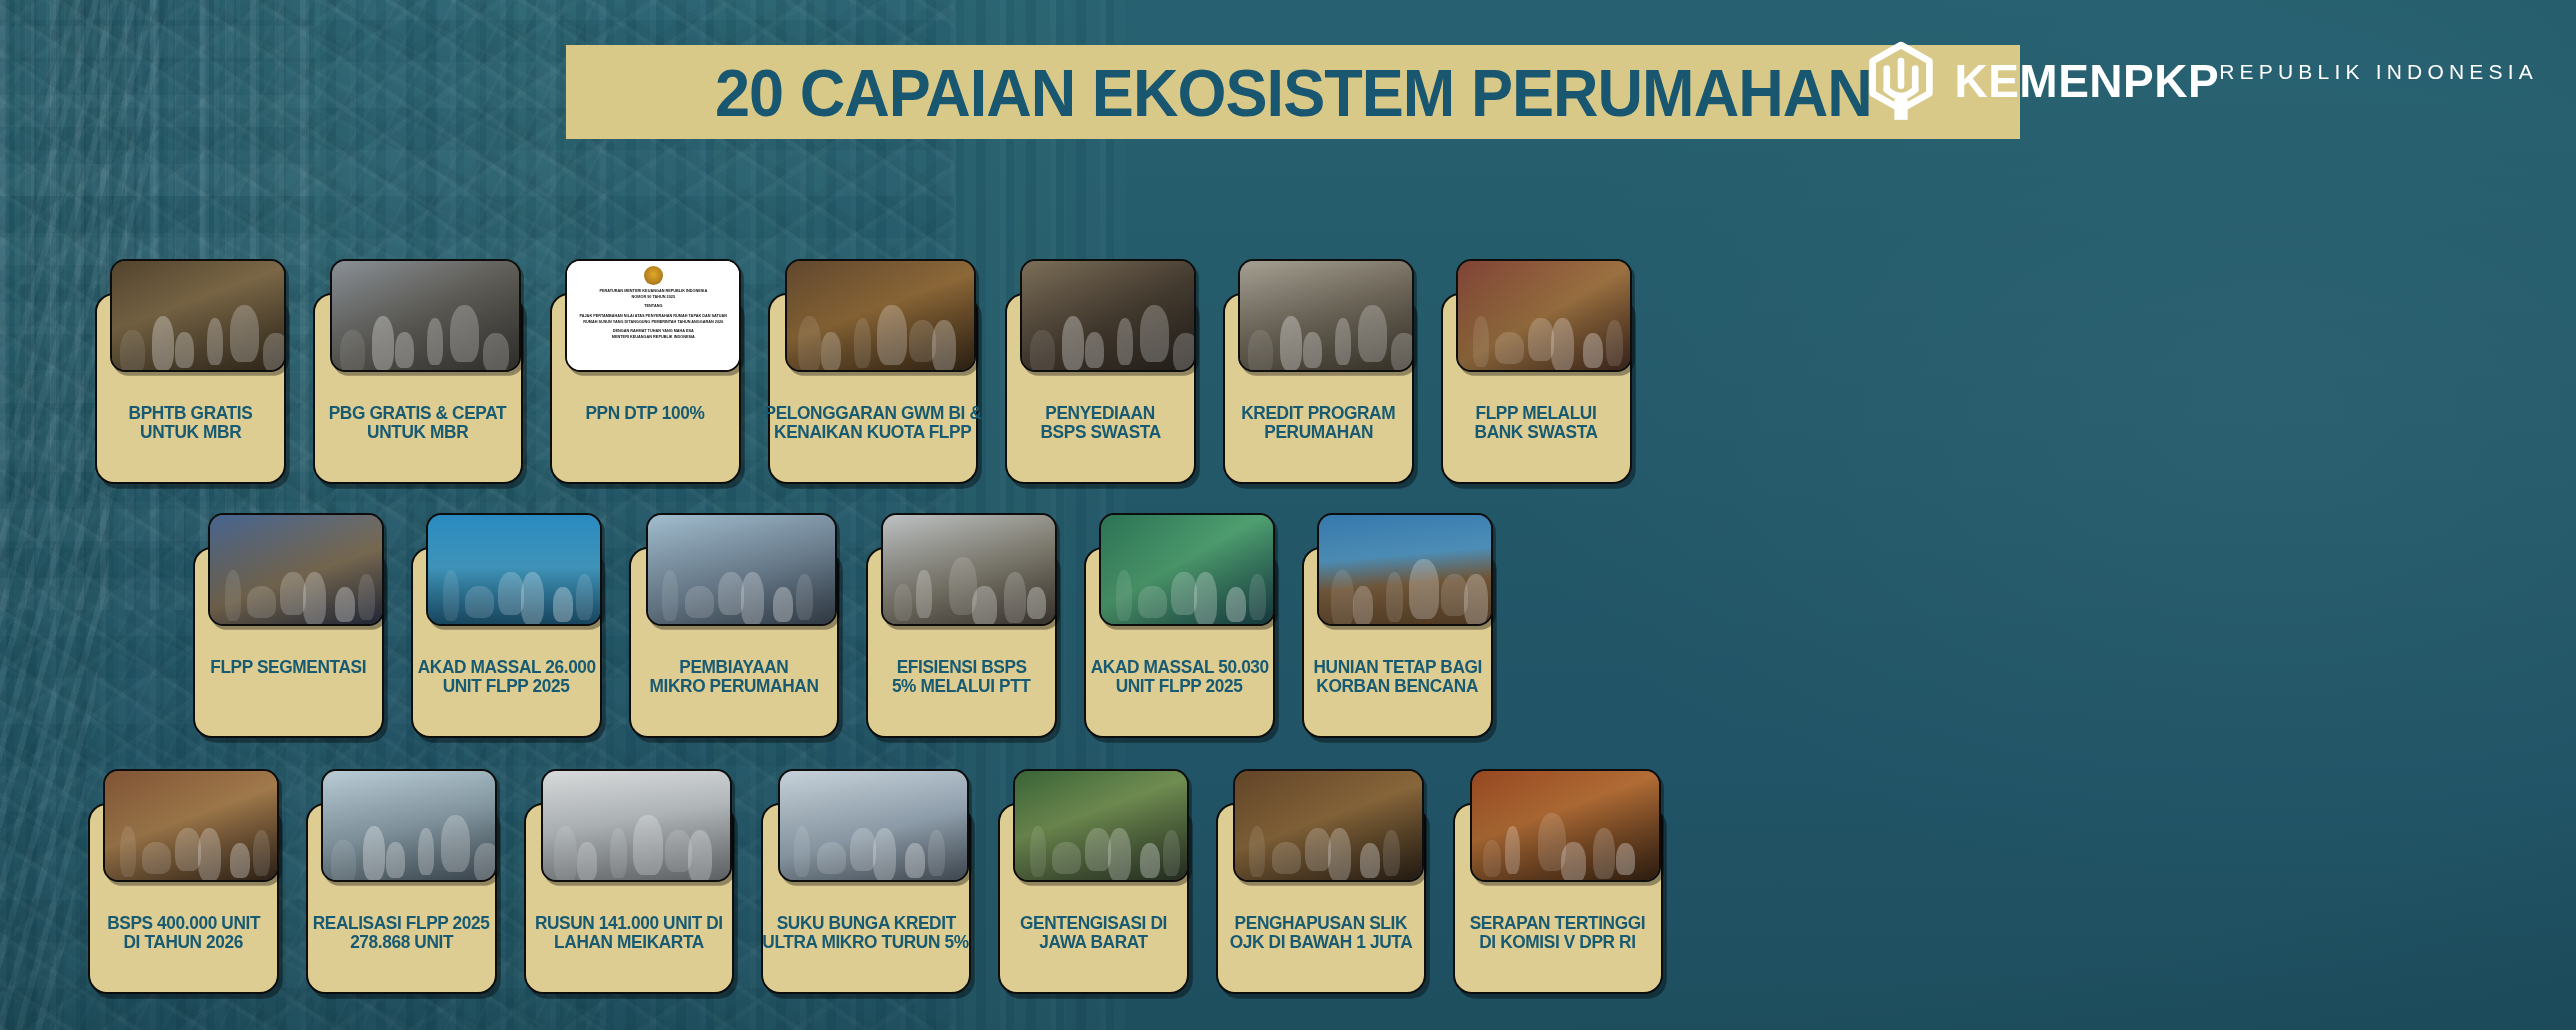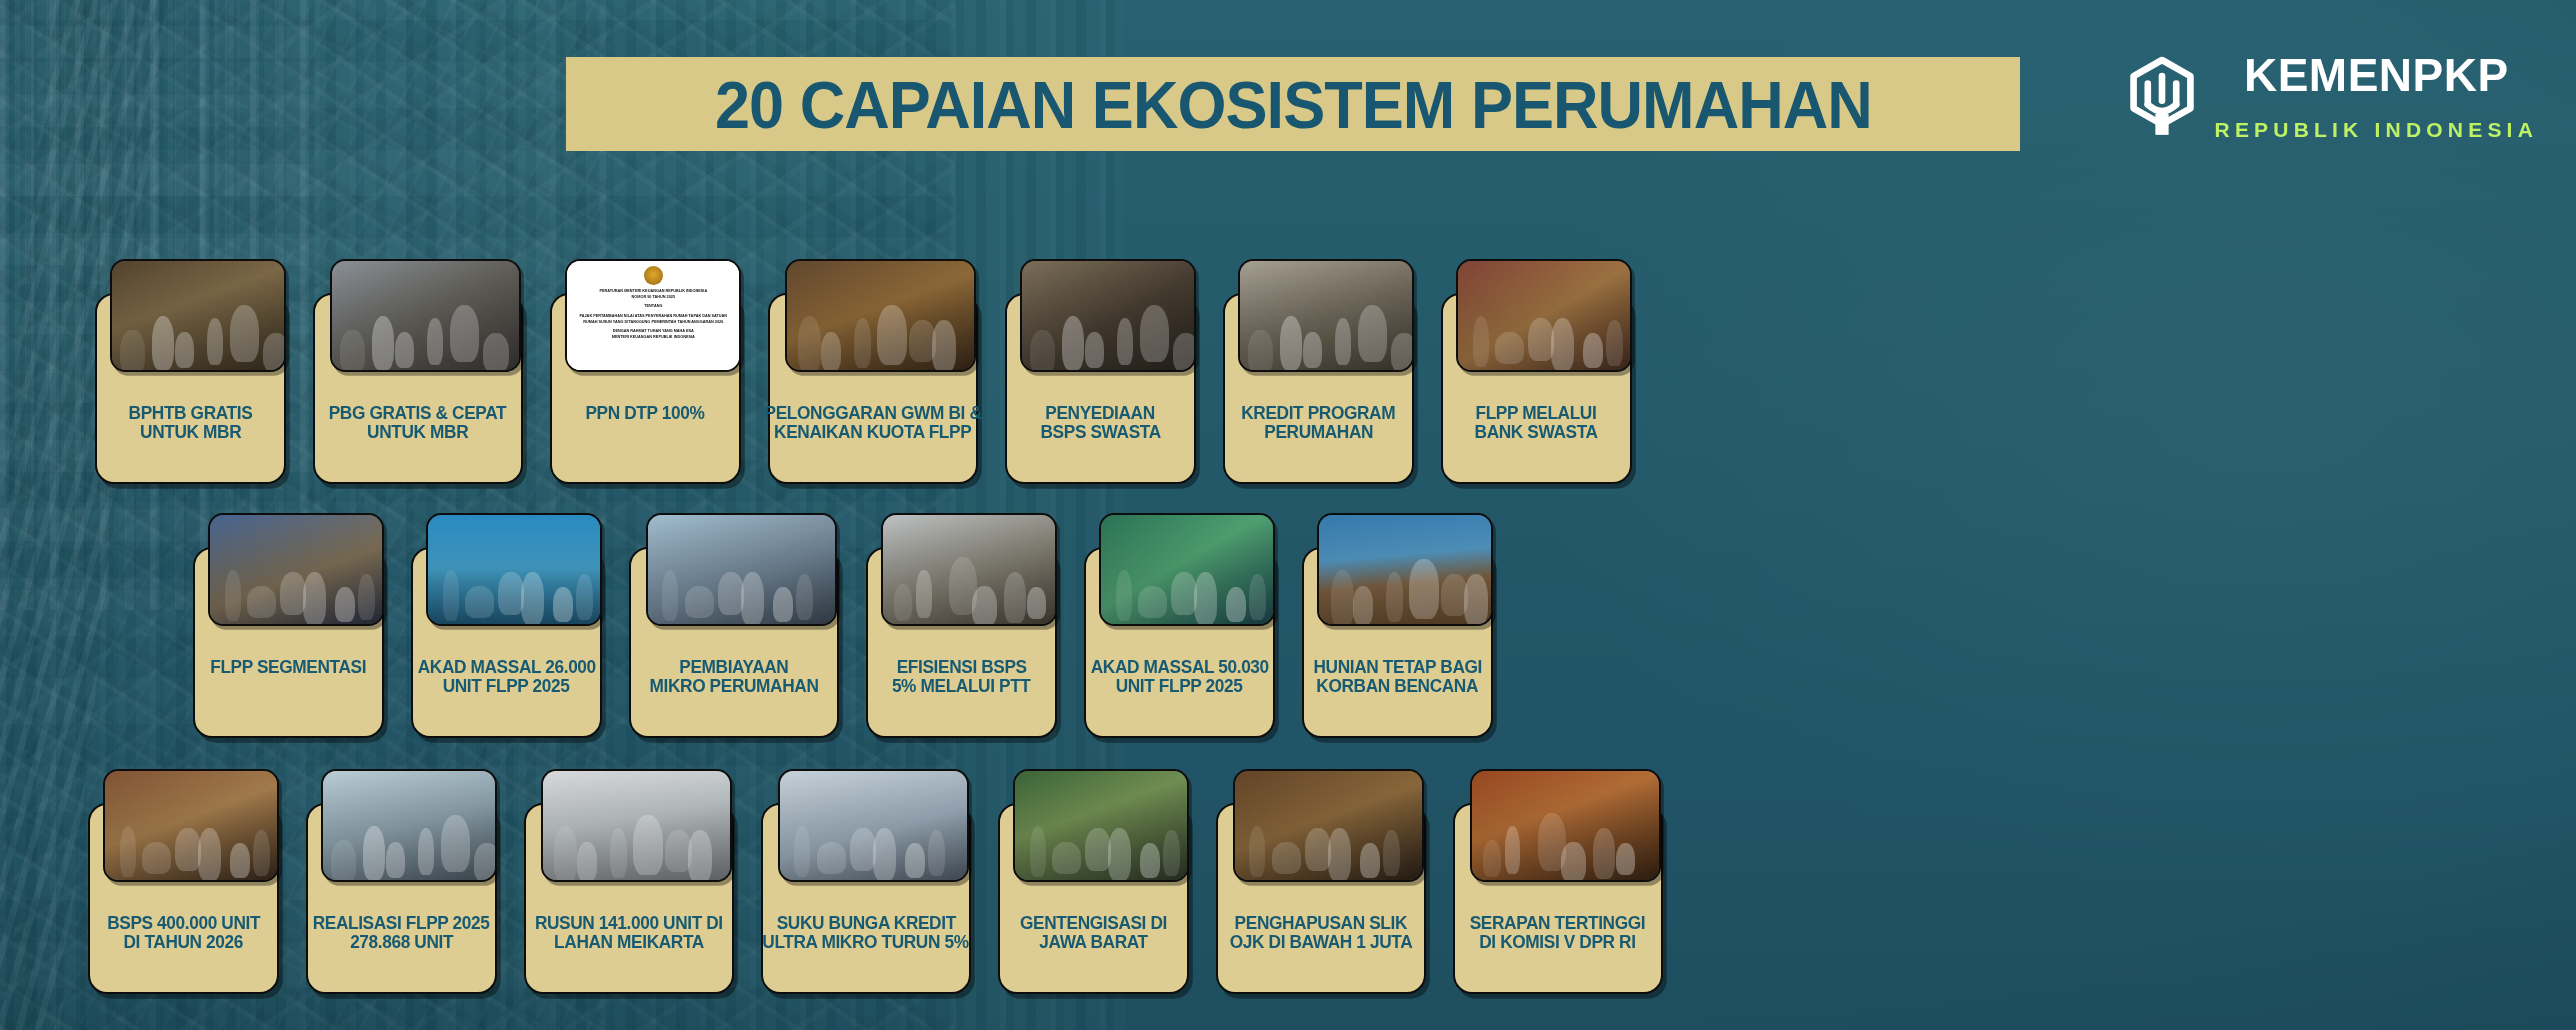--- a/index.html
+++ b/index.html
@@ -67,43 +67,43 @@
     background-image:
       repeating-linear-gradient(90deg, rgba(255,255,255,.13) 0 8.6px, rgba(18,58,70,.25) 8.6px 25px),
       repeating-linear-gradient(0deg, rgba(255,255,255,.09) 0 32px, rgba(0,0,0,.07) 32px 69px);
     opacity:.55;
   }
   
   .bg-wash { background:linear-gradient(180deg, rgba(32,92,110,.46), rgba(26,78,95,.58)); }
   .bg-vignette { background:radial-gradient(ellipse 140% 120% at 50% 45%, rgba(0,0,0,0) 45%, rgba(0,20,30,.35) 100%); }
 
   
-  #header { position:absolute; left:0; top:12px; width:2576px; height:205px; }
+  #header { position:absolute; left:0; top:0; width:2576px; height:205px; }
   .title-bar {
     position:absolute; left:566px; top:45px; width:1454px; height:94px;
     background:#d8c989; display:flex; align-items:center; justify-content:center;
   }
   .title-bar h1 {
     font-size:67px; font-weight:bold; color:#18576f; letter-spacing:-1px;
     white-space:nowrap; line-height:1; transform:scaleX(.94); transform-origin:center;
   }
   .subtitle-bar {
     position:absolute; left:918px; top:139px; width:736px; height:55px;
     background:#ffffff; display:flex; align-items:center; justify-content:center;
   }
   .subtitle-bar h2 {
     font-size:40px; font-weight:bold; color:#18576f; letter-spacing:-0.5px;
     white-space:nowrap; line-height:1; transform:scaleX(.95);
   }
   
   #logo { position:absolute; right:38px; top:40px; display:flex; align-items:center; gap:17px; }
   #logo .mark { width:72px; height:82px; }
-  #logo .wordmark { display:flex; flex-direction:column; line-height:1;align-items:center; }
+  #logo .wordmark { display:flex; line-height:1; }
   #logo .wm1 { color:#fff; font-size:46px; font-weight:bold; letter-spacing:0.5px; }
-  #logo .wm2 { color:#bef264; font-size:21px; font-weight:bold; letter-spacing:5.2px; margin-top:21px; }
+  #logo .wm2 { color:#ffffff; font-size:21px; font-weight:normal; letter-spacing:5.2px; margin-top:3px; }
 
   
   .row { position:absolute; display:flex; }
   #row1 { left:95px; top:259px; gap:27px; }
   #row2 { left:193px; top:513px; gap:27px; }
   #row3 { left:88px; top:769px; gap:27px; }
 
   .card { position:relative; width:191px; }
   .card .panel {
     position:absolute; left:0; top:34px; width:191px; height:191px;

